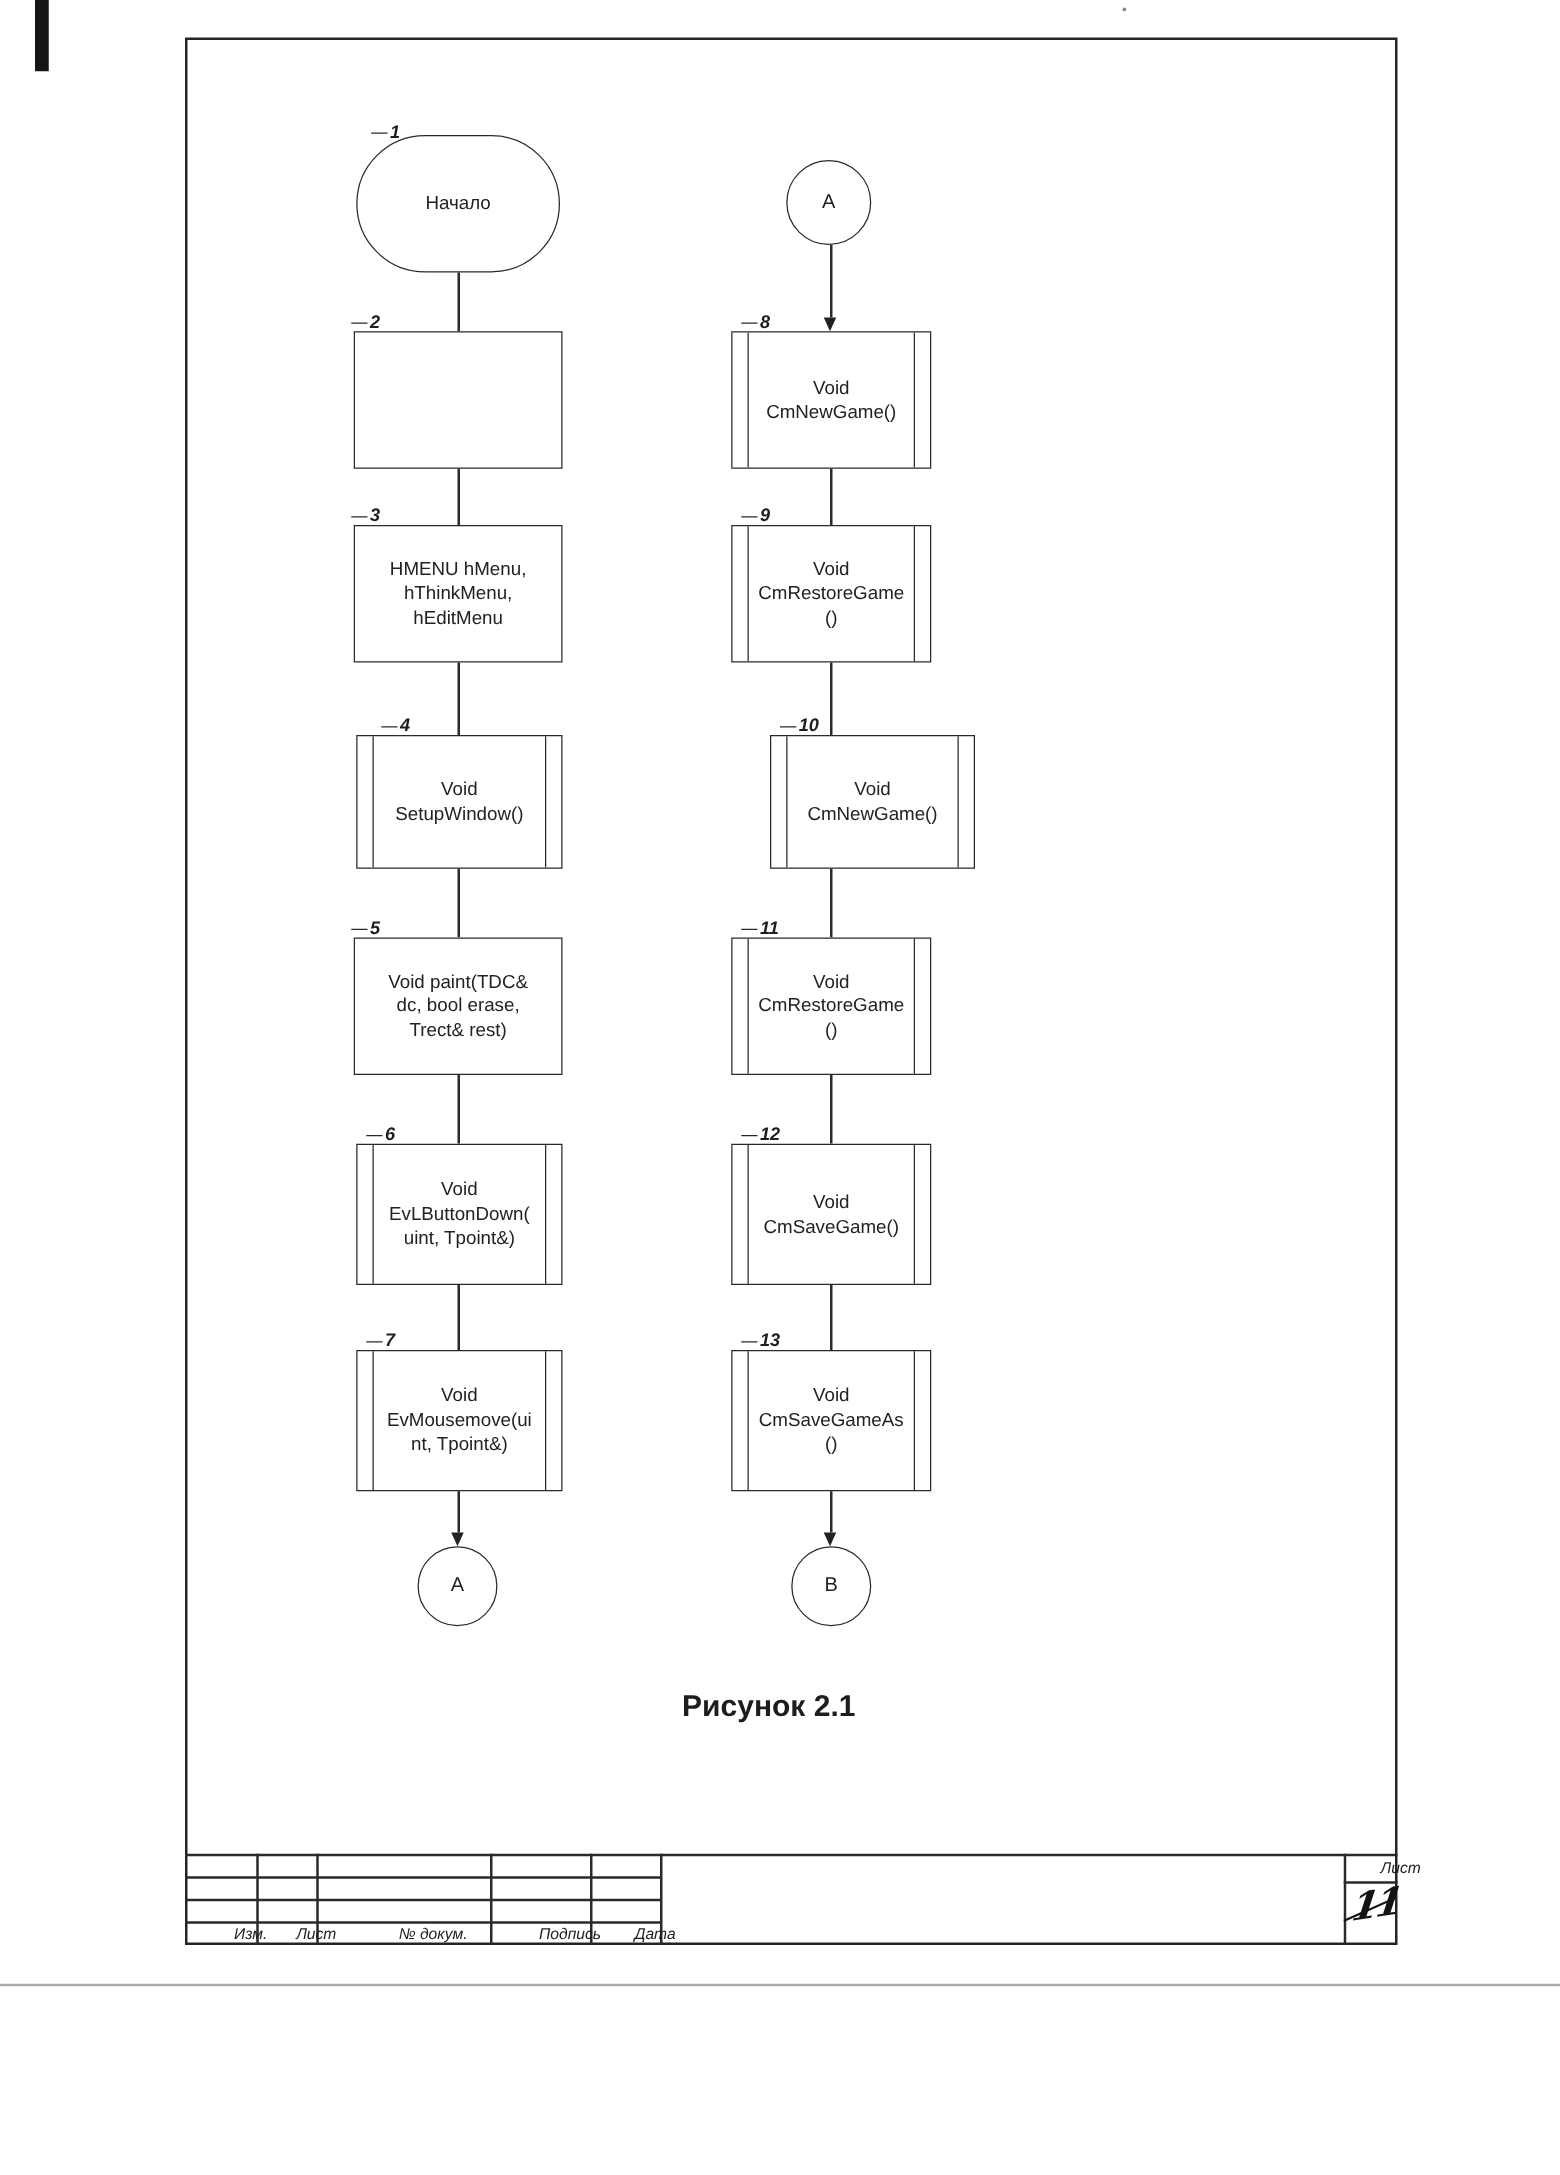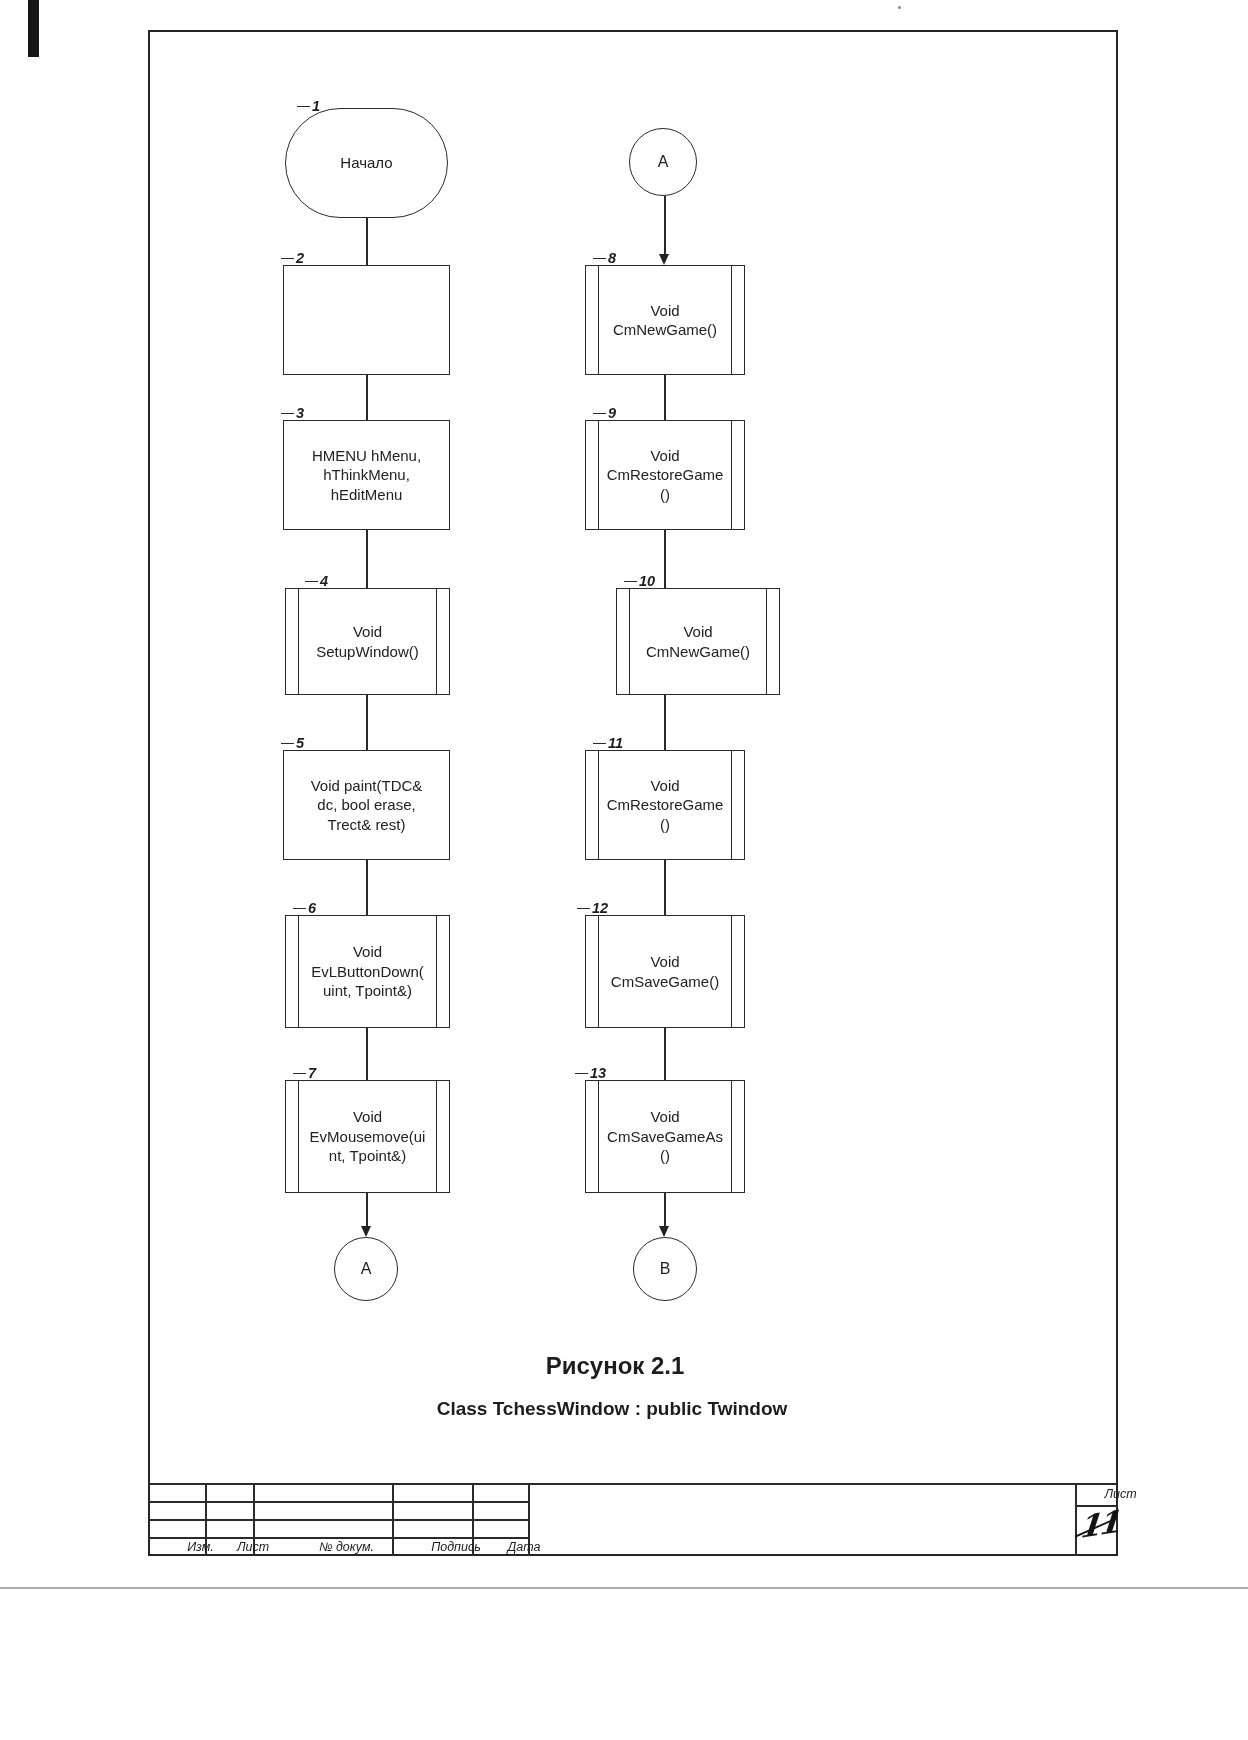--- a/index.html
+++ b/index.html
@@ -163,40 +163,39 @@
 
   <div class="node predef" style="left:585px;top:750px;width:160px;height:110px">
     <span class="num" style="left:22px">11</span>
     <span class="lbl">Void
 CmRestoreGame
 ()</span>
   </div>
   <div class="vl" style="left:664px;top:860px;height:55px"></div>
 
   <div class="node predef" style="left:585px;top:915px;width:160px;height:113px">
-    <span class="num" style="left:6px">12</span>
+    <span class="num" style="left:22px">12</span>
     <span class="lbl">Void
 CmSaveGame()</span>
   </div>
   <div class="vl" style="left:664px;top:1028px;height:52px"></div>
 
   <div class="node predef" style="left:585px;top:1080px;width:160px;height:113px">
-    <span class="num" style="left:4px">13</span>
+    <span class="num" style="left:22px">13</span>
     <span class="lbl">Void
 CmSaveGameAs
 ()</span>
   </div>
   <div class="vl" style="left:664px;top:1193px;height:33px"></div>
   <div class="arrow" style="left:659px;top:1226px"></div>
   <div class="circle" style="left:633px;top:1237px;width:64px;height:64px">
     <span>B</span>
   </div>
 
   <div class="cap" style="left:415px;top:1352px;width:400px;font-size:24px">Рисунок 2.1</div>
-  <div class="cap" style="left:312px;top:1398px;width:600px;font-size:19px">Class TchessWindow : public Twindow</div>
 
   <div class="hl" style="left:148px;top:1483px;width:970px;height:2px"></div>
   <div class="vl" style="left:205px;top:1483px;height:73px"></div>
   <div class="vl" style="left:253px;top:1483px;height:73px"></div>
   <div class="vl" style="left:392px;top:1483px;height:73px"></div>
   <div class="vl" style="left:472px;top:1483px;height:73px"></div>
   <div class="vl" style="left:528px;top:1483px;height:73px"></div>
   <div class="vl" style="left:1075px;top:1483px;height:73px"></div>
   <div class="hl" style="left:148px;top:1501px;width:380px"></div>
   <div class="hl" style="left:148px;top:1519px;width:380px"></div>

